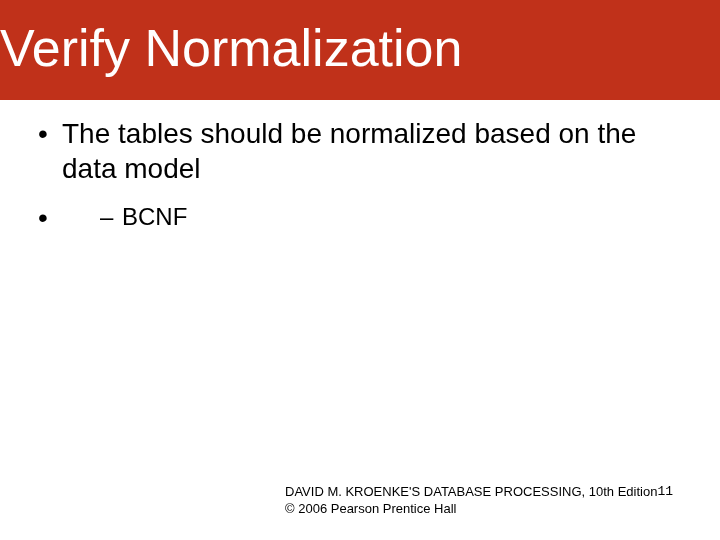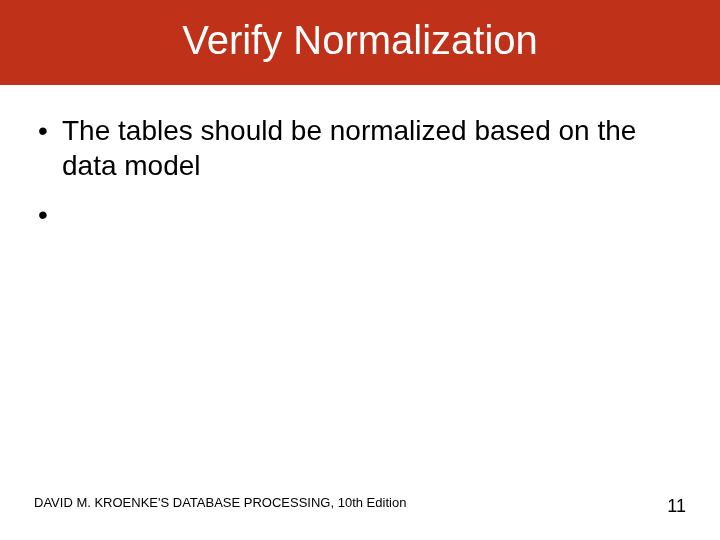--- a/index.html
+++ b/index.html
@@ -2,26 +2,26 @@
 <html><head>
 <meta charset="utf-8">
 <style>
   * { margin: 0; padding: 0; box-sizing: border-box; }
   html, body { width: 720px; height: 540px; font-family: Arial, Helvetica, sans-serif; background: #fff; color: #000; }
   .slide { position: relative; width: 720px; height: 540px; }
   .title-bar {
     background: #c0311a;
     color: #fff;
     padding: 18px 0 22px 0;
-    text-align: center;
-    font-size: 40px;
+    text-align: left;
+    font-size: 52px;
     font-weight: 400;
   }
   .content {
-    padding: 28px 34px 0 34px;
+    padding: 16px 34px 0 34px;
   }
   .bullet-list { list-style: none; }
   .bullet-item {
     position: relative;
     font-size: 28px;
     line-height: 1.25;
     padding-left: 28px;
     margin-bottom: 6px;
   }
   .bullet-item::before {
@@ -44,50 +44,54 @@
   }
   .sub-item::before {
     content: "–";
     position: absolute;
     left: 0;
     top: 0;
   }
   .footer {
     position: absolute;
     left: 34px;
-    right: 34px;
+    right: 47px;
     bottom: 22px;
     display: flex;
-    justify-content: space-between;
+    justify-content: flex-end;
     align-items: flex-start;
     font-size: 13px;
     line-height: 1.3;
   }
   .footer-left { max-width: 560px; }
-  .page-num { font-size: 18px; }
+  .page-num { font-size: 13px; font-family: Liberation Mono, monospace; }
 </style>
 </head>
 <body>
 
 <div class="slide">
 
   <div class="title-bar">Verify Normalization</div>
 
   <div class="content">
     <ul class="bullet-list">
       <li class="bullet-item">
         <span>The tables should be normalized based on the data model</span>
       </li>
       <li class="bullet-item">
         <ul class="sub-list">
+          <li class="sub-item">
+            <span>BCNF</span>
+          </li>
         </ul>
       </li>
     </ul>
   </div>
 
   <div class="footer">
     <div class="footer-left">
       <div>DAVID M. KROENKE'S DATABASE PROCESSING, 10th Edition</div>
+      <div>© 2006 Pearson Prentice Hall</div>
     </div>
     <div class="page-num">11</div>
   </div>
 
 </div>
 
 </body></html>

